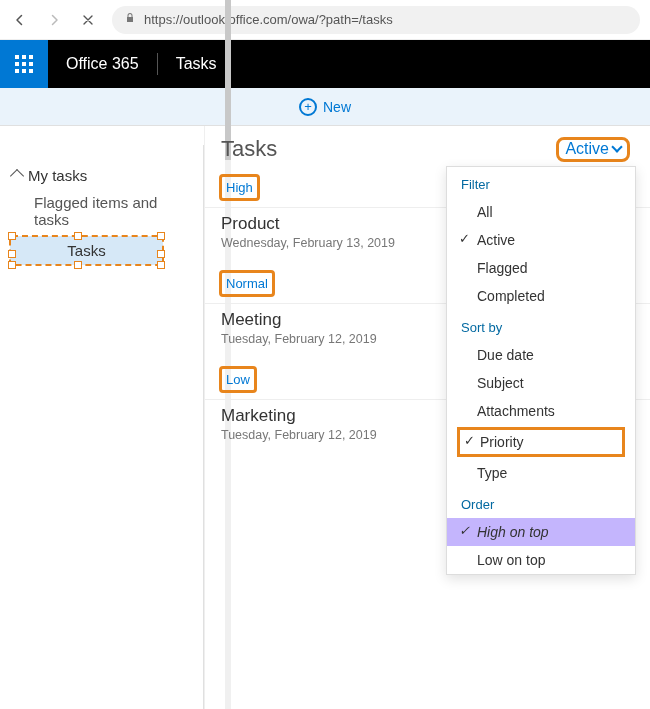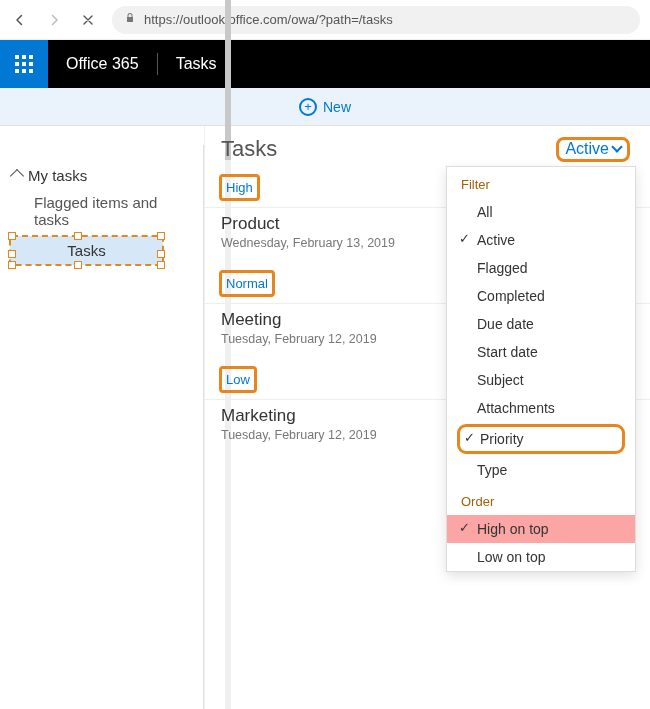--- a/index.html
+++ b/index.html
@@ -51,25 +51,25 @@
   .task-item { padding: 6px 4px 12px 16px; border-top: 1px solid #eee; }
   .task-title { font-size: 17px; color: #333; font-weight: 400; }
   .task-date { font-size: 12.5px; color: #777; margin-top: 2px; }
 
   
   .dropdown {
     position: absolute; top: 40px; right: 14px; width: 190px;
     background: #fff; border: 1px solid #ddd; box-shadow: 0 4px 12px rgba(0,0,0,.12);
     font-size: 14px; z-index: 10;
   }
-  .dd-section { color: #a16207; font-size: 13px; padding: 10px 14px 6px; }
+  .dd-section { color: #0369a1; font-size: 13px; padding: 10px 14px 6px; }
   .dd-item { padding: 6px 28px 6px 30px; cursor: pointer; position: relative; color: #333; }
   .dd-item.selected::before { content: "✓"; position: absolute; left: 12px; top: 5px; font-size: 13px; color: #333; }
-  .dd-item.selected-bg { background: #fca5a5; }
-  .dd-item.hl { border: 3px solid #e8851c; border-radius: 9px; margin: 2px 10px 2px 10px; padding: 4px 10px 4px 20px; }
+  .dd-item.selected-bg { background: #c4b5fd; font-style: italic; }
+  .dd-item.hl { border: 3px solid #e8851c; border-radius: 0; margin: 2px 10px 2px 10px; padding: 4px 10px 4px 20px; }
   .dd-item.hl.selected::before { left: 4px; top: 3px; }
 
   .scroll-track { position: absolute; left: 225px; top: 0; width: 6px; bottom: 0; background: #f0f0f0; }
   .scroll-thumb { width: 6px; height: 160px; background: #c8c8c8; }
 </style>
 </head>
 <body>
 
 <div class="browser-bar">
   <div class="nav-btn">
@@ -178,22 +178,22 @@
     </div>
 
     
     <div class="dropdown">
       <div class="dd-section">Filter</div>
       <div class="dd-item">All</div>
       <div class="dd-item selected">Active</div>
       <div class="dd-item">Flagged</div>
       <div class="dd-item">Completed</div>
 
+      <div class="dd-section">Sort by</div>
       <div class="dd-item">Due date</div>
-      <div class="dd-item">Start date</div>
       <div class="dd-item">Subject</div>
       <div class="dd-item">Attachments</div>
       <div class="dd-item selected hl">Priority</div>
       <div class="dd-item">Type</div>
 
       <div class="dd-section">Order</div>
       <div class="dd-item selected selected-bg">High on top</div>
       <div class="dd-item">Low on top</div>
     </div>
   </div>

